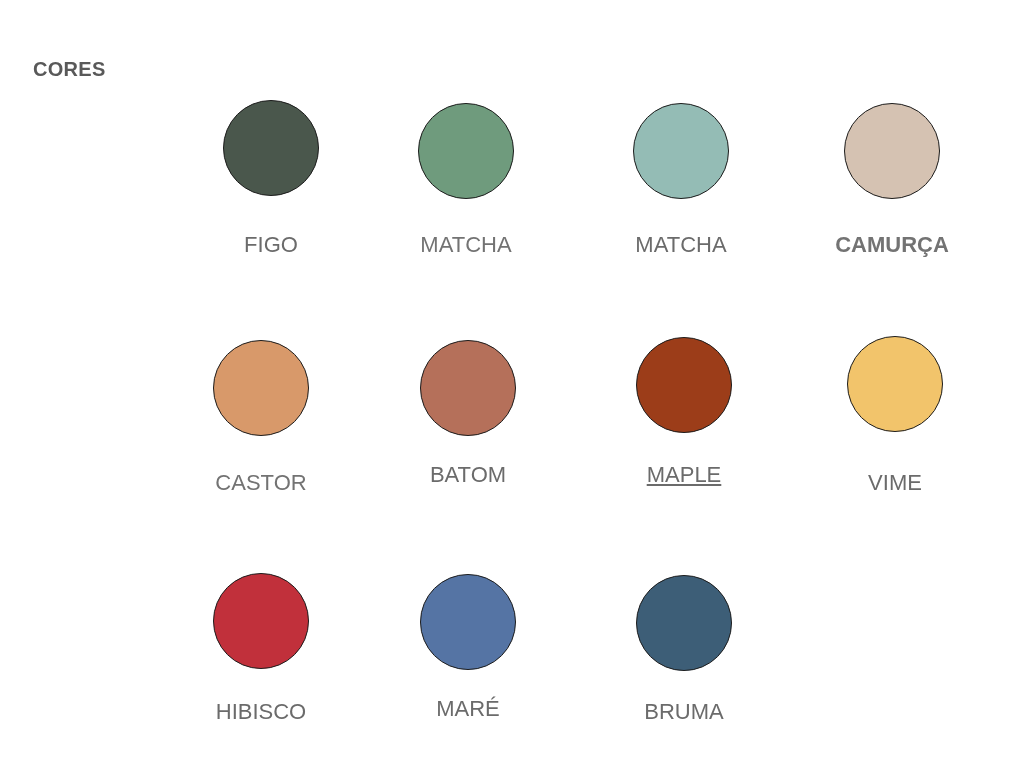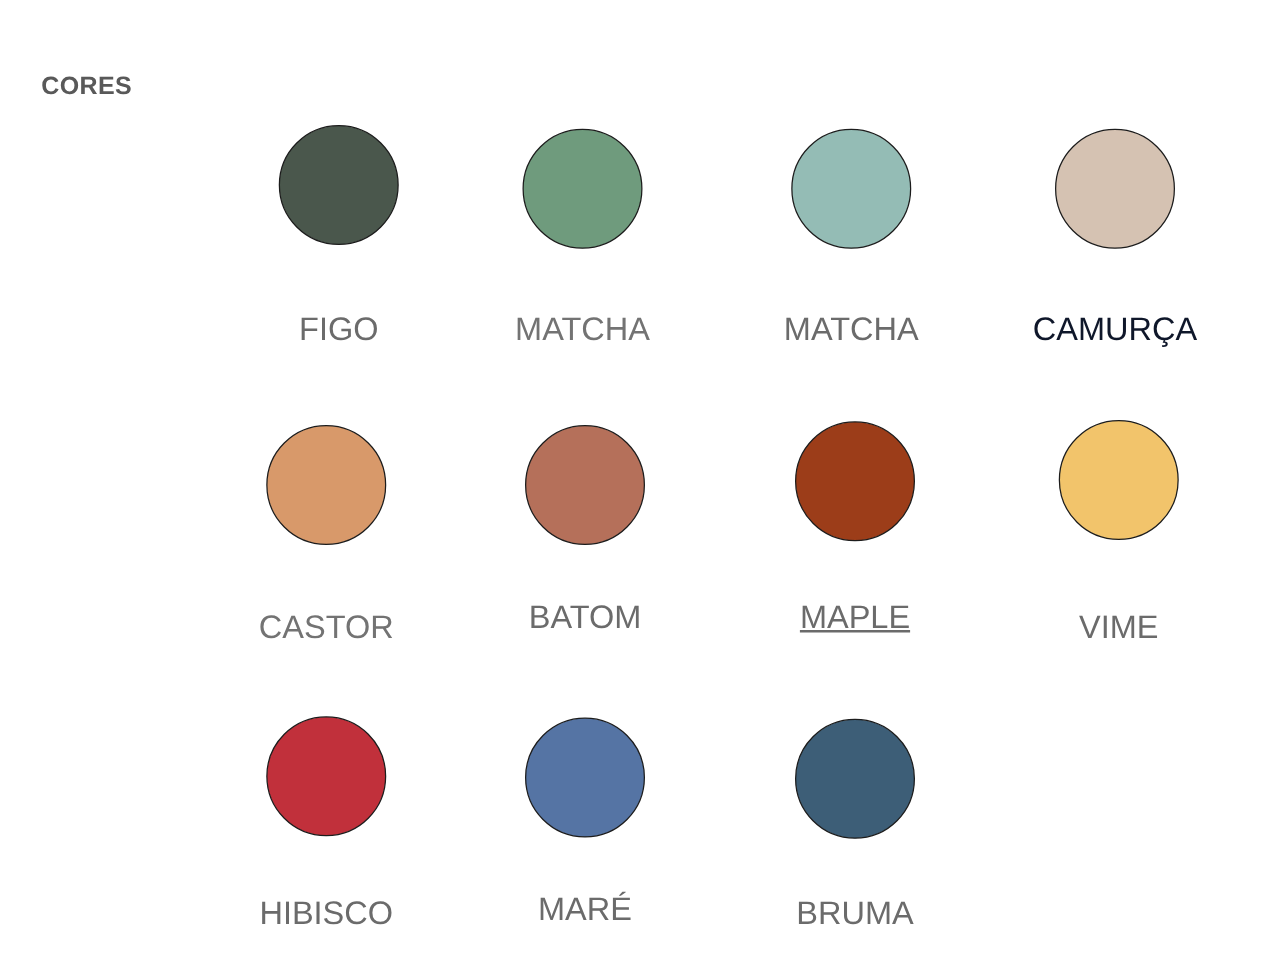--- a/index.html
+++ b/index.html
@@ -48,22 +48,22 @@
   .swatch-dot {
     width: 96px;
     height: 96px;
     border-radius: 50%;
     border: 1.5px solid #1c1c1c;
     margin: 0 auto;
     box-sizing: border-box;
   }
 
   .swatch-label {
-    margin-top: 24px;
-    font-size: 26px;
+    margin-top: 8px;
+    font-size: 22px;
     color: #6b6b6b;
     white-space: nowrap;
     font-family: "Liberation Sans", sans-serif;
   }
 </style>
 </head>
 <body>
 
 <div id="page-title">CORES</div>
 
@@ -76,21 +76,21 @@
       <div class="swatch" style="left: 398px;">
         <div class="swatch-dot" style="top: 19px; position: absolute; left: 20px; background: rgb(111, 155, 125); border-color: rgb(28, 28, 28);"></div>
         <div class="swatch-label" style="position: absolute; top: 140px; left: 0px; width: 136px; color: #737373;">MATCHA</div>
       </div>
       <div class="swatch" style="left: 613px;">
         <div class="swatch-dot" style="top: 19px; position: absolute; left: 20px; background: rgb(148, 188, 181); border-color: rgb(28, 28, 28);"></div>
         <div class="swatch-label" style="position: absolute; top: 140px; left: 0px; width: 136px; color: rgb(107, 107, 107);">MATCHA</div>
       </div>
       <div class="swatch" style="left: 824px;">
         <div class="swatch-dot" style="top: 19px; position: absolute; left: 20px; background: rgb(213, 194, 178); border-color: rgb(28, 28, 28);"></div>
-        <div class="swatch-label" style="position: absolute; top: 140px; left: 0px; width: 136px; color: #0f172a;">CAMURÇA</div>
+        <div class="swatch-label" style="position: absolute; top: 140px; left: 0px; width: 136px; color: #737373; font-weight: bold;">CAMURÇA</div>
       </div>
     </div>
     <div class="palette-row">
       <div class="swatch" style="left: 193px;">
         <div class="swatch-dot" style="top: 256px; position: absolute; left: 20px; background: rgb(216, 153, 106); border-color: rgb(28, 28, 28);"></div>
         <div class="swatch-label" style="position: absolute; top: 378px; left: 0px; width: 136px; color: #737373;">CASTOR</div>
       </div>
       <div class="swatch" style="left: 400px;">
         <div class="swatch-dot" style="top: 256px; position: absolute; left: 20px; background: rgb(181, 112, 90); border-color: rgb(28, 28, 28);"></div>
         <div class="swatch-label" style="position: absolute; top: 370px; left: 0px; width: 136px; color: rgb(107, 107, 107);">BATOM</div>

